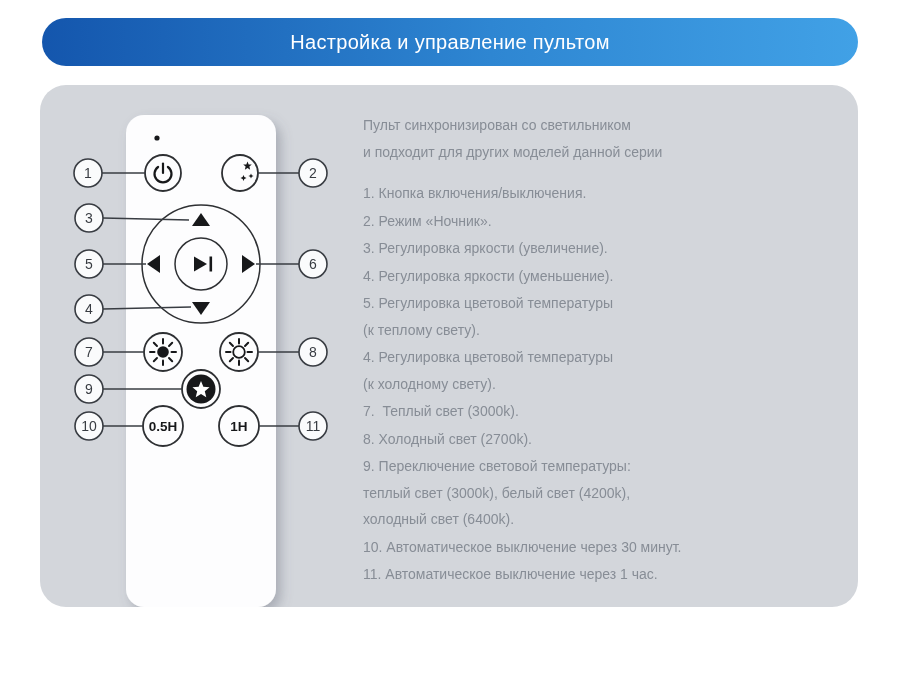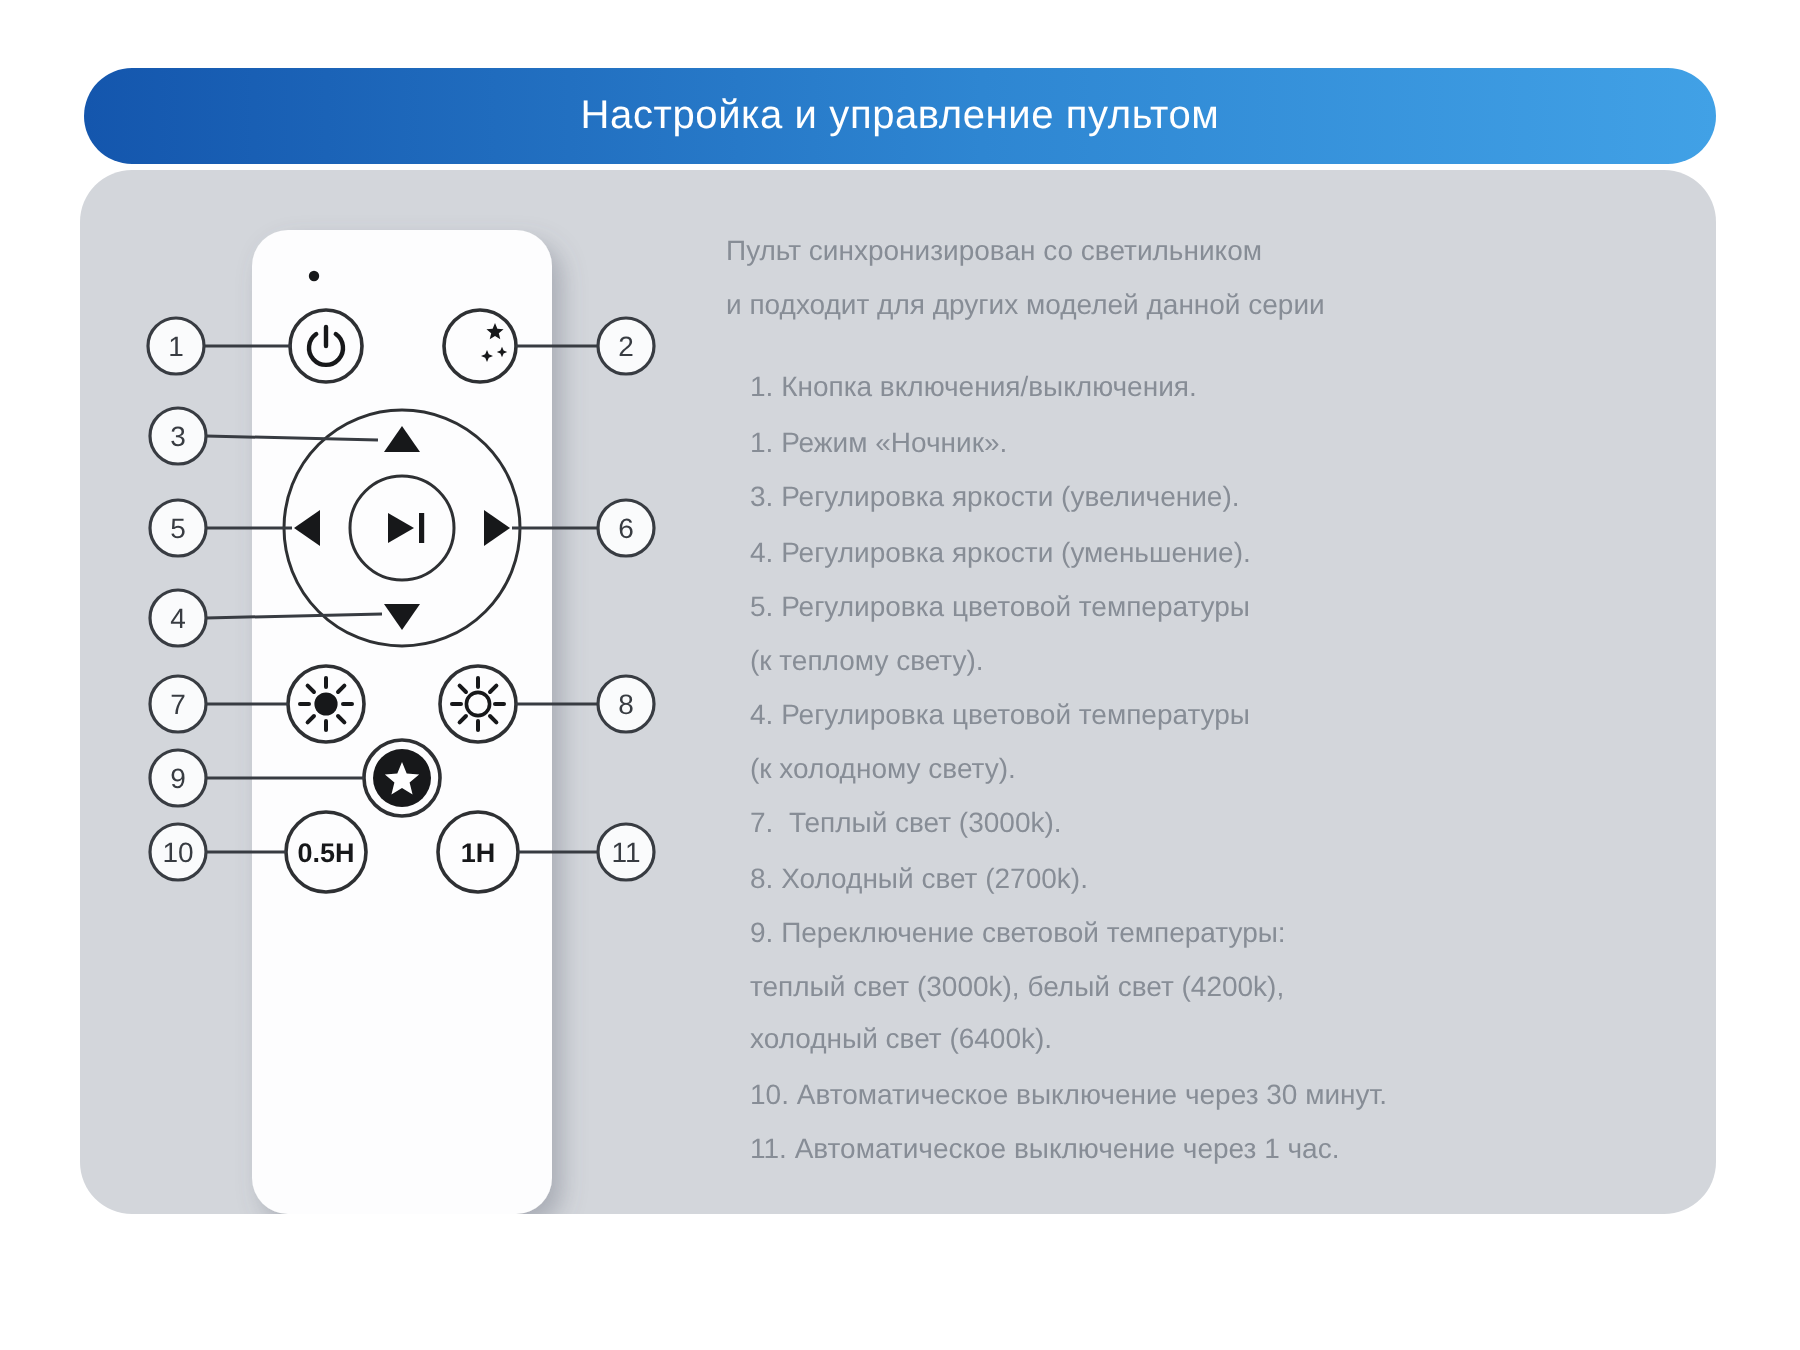--- a/index.html
+++ b/index.html
@@ -2,41 +2,41 @@
 <html><head>
 <meta charset="utf-8">
 <style>
   html,body{margin:0;padding:0;}
   body{
     width:900px;height:675px;position:relative;overflow:hidden;
     background:#ffffff;
     font-family:"Liberation Sans",sans-serif;
   }
   .header-pill{
-    position:absolute;left:42px;top:34px;width:816px;height:48px;
+    position:absolute;left:42px;top:18px;width:816px;height:48px;
     border-radius:24px;
     background:linear-gradient(90deg,#1456ad 0%,#2e86d2 55%,#41a1e6 100%);
     display:flex;align-items:center;justify-content:center;
   }
   .header-pill .title{
     color:#ffffff;font-size:20px;font-weight:400;letter-spacing:.3px;
   }
   .panel{
     position:absolute;left:40px;top:85px;width:818px;height:522px;
     background:#d3d6db;border-radius:26px;
   }
   .remote-svg{
     position:absolute;left:40px;top:85px;width:340px;height:522px;
   }
   .text-col{
     position:absolute;left:363px;top:112px;width:485px;
     color:#878d96;font-size:14px;line-height:26.5px;
   }
   .intro{white-space:pre-wrap;margin:0 0 15px 0;}
-  .item{white-space:pre-wrap;margin:0 0 1px 12px;}
+  .item{white-space:pre-wrap;margin:0 0 1px 0;}
   svg text{font-family:"Liberation Sans",sans-serif;}
   .callout-num{font-size:14px;fill:#383c42;}
   .timer-label{font-size:13.5px;font-weight:bold;fill:#17181a;}
 </style>
 </head>
 <body>
 
 <div class="header-pill">
   <div class="title">Настройка и управление пультом</div>
 </div>
@@ -194,21 +194,21 @@
       <circle cx="273" cy="341" r="14" fill="#fafbfc" stroke="#383c42" stroke-width="1.6"></circle>
       <text class="callout-num" x="273" y="346" text-anchor="middle">11</text>
     </g>
   </g>
 </svg>
 
 <div class="text-col">
   <p class="intro">Пульт синхронизирован со светильником
 и подходит для других моделей данной серии</p>
   <div class="item">1. Кнопка включения/выключения.</div>
-  <div class="item">1. Режим «Ночник».</div>
+  <div class="item">2. Режим «Ночник».</div>
   <div class="item">3. Регулировка яркости (увеличение).</div>
   <div class="item">4. Регулировка яркости (уменьшение).</div>
   <div class="item">5. Регулировка цветовой температуры
 (к теплому свету).</div>
   <div class="item">4. Регулировка цветовой температуры
 (к холодному свету).</div>
   <div class="item">7.  Теплый свет (3000k).</div>
   <div class="item">8. Холодный свет (2700k).</div>
   <div class="item">9. Переключение световой температуры:
 теплый свет (3000k), белый свет (4200k),

